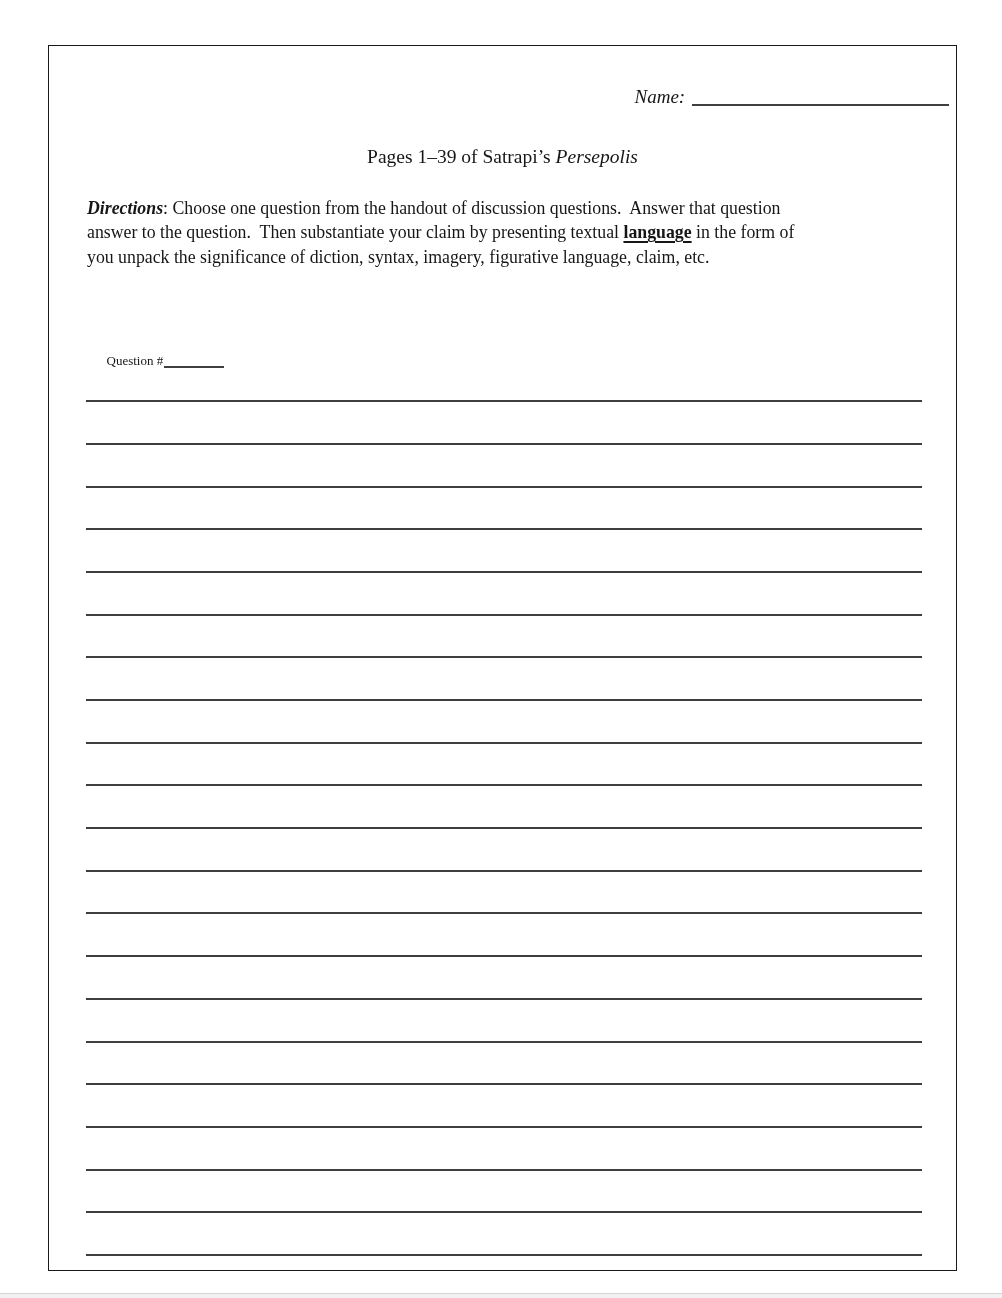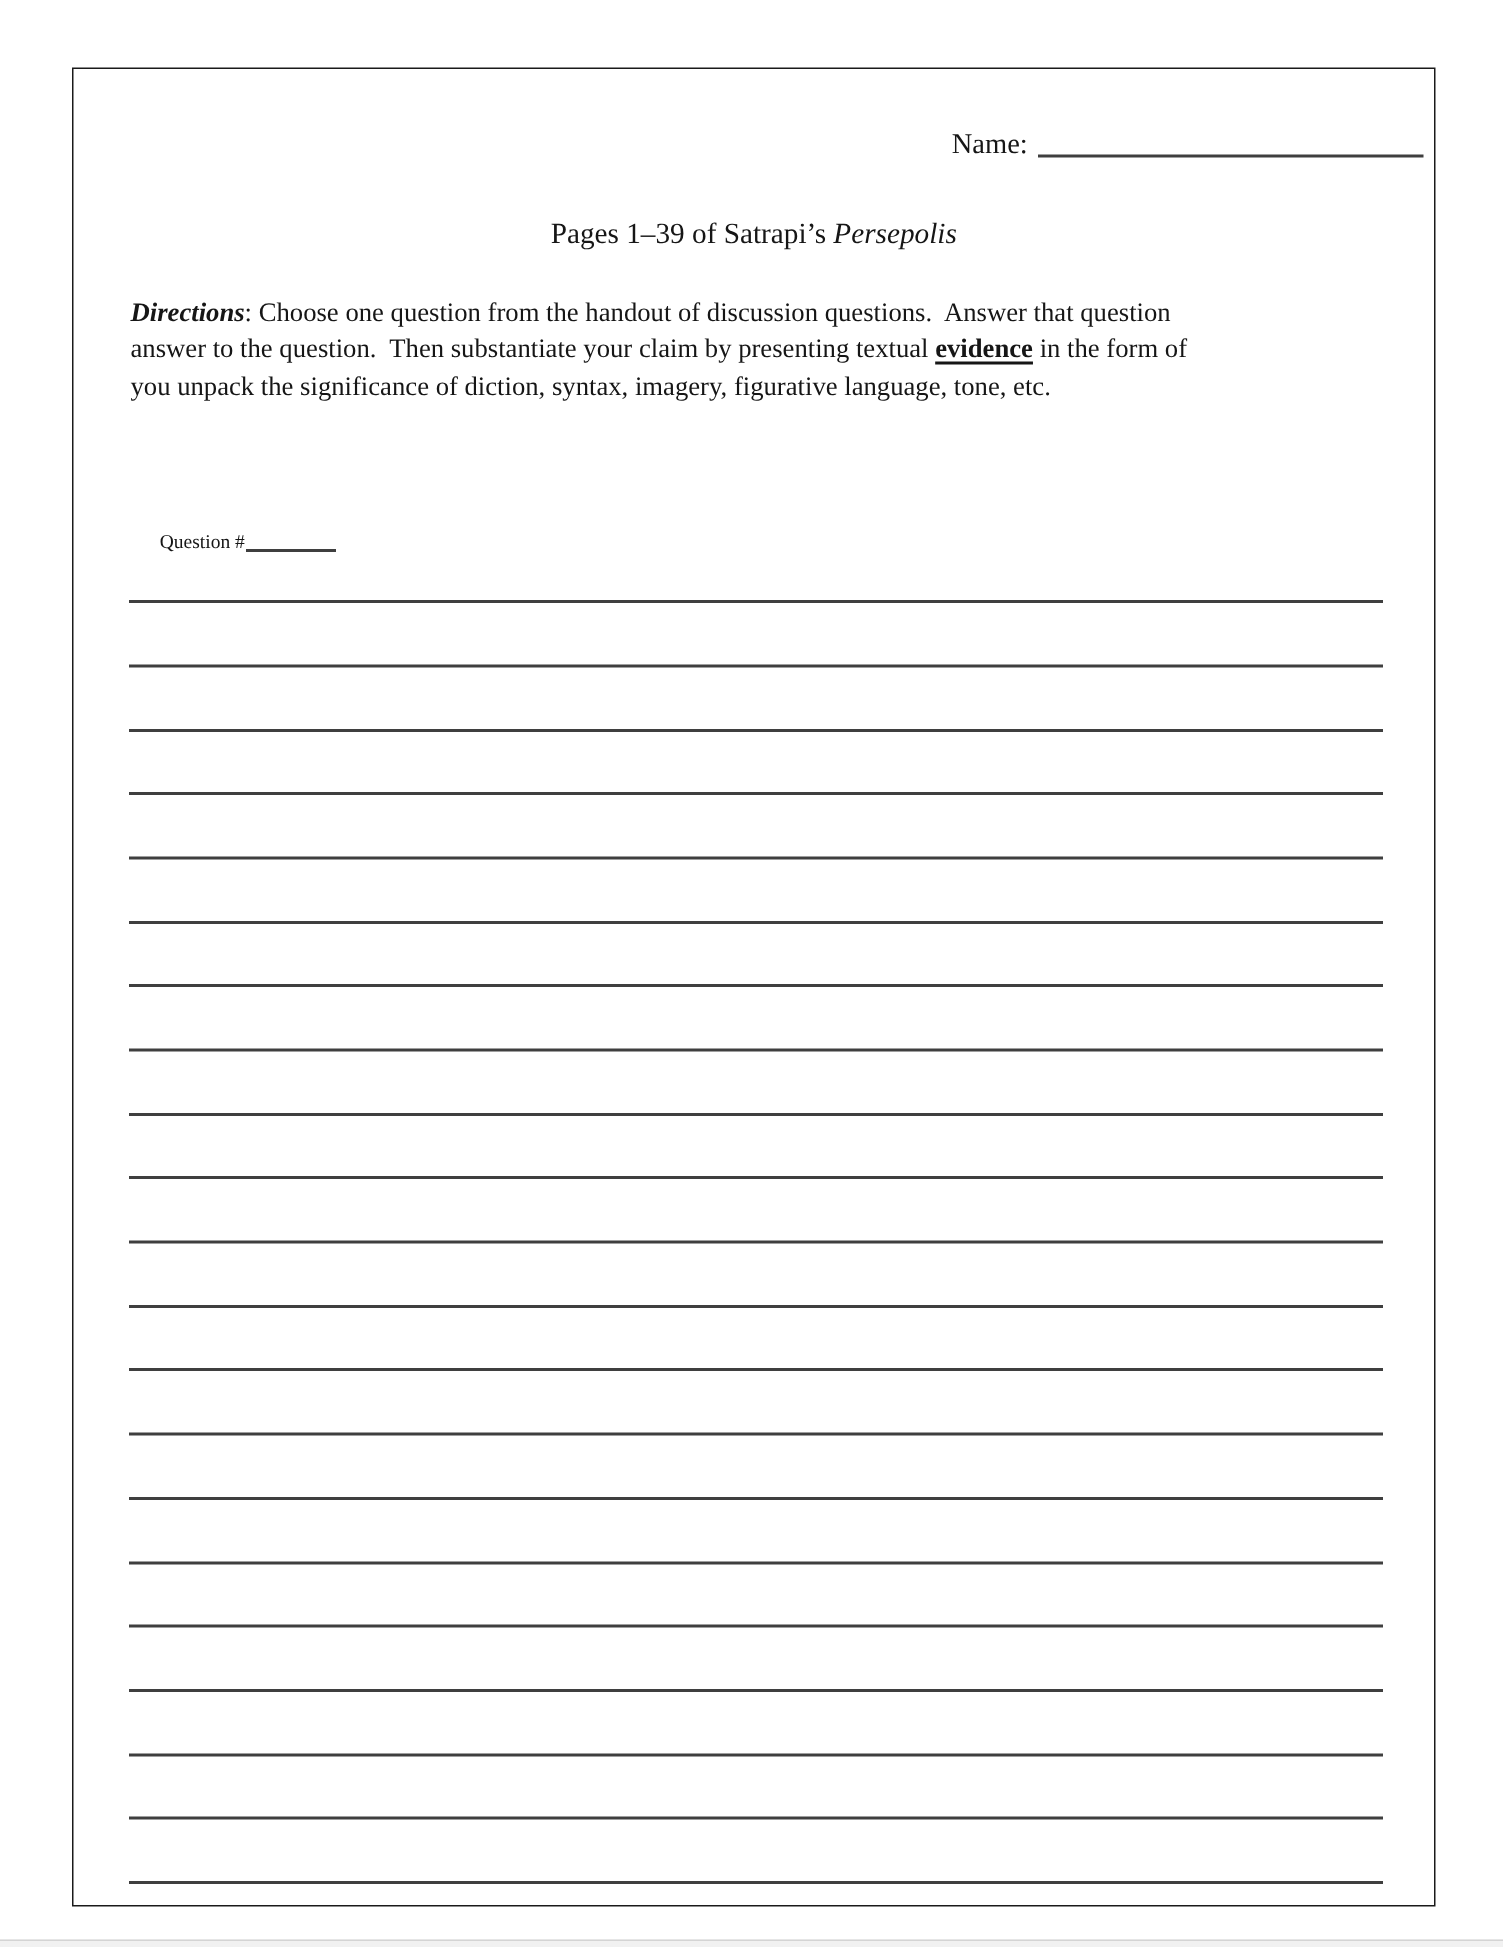--- a/index.html
+++ b/index.html
@@ -21,20 +21,21 @@
     height: 1226px;
     border: 1.5px solid var(--page_border, #1a1a1a);
     background: var(--page_background, #ffffff);
   }
   .name-row {
     position: absolute;
     left: 557px;
     top: 18px;
     font-size: 19px;
     white-space: pre;
+    font-style: italic;
   }
   .blank {
     display: inline-block;
     border-bottom: 2px solid var(--rule_line, #3f3f3f);
     height: 18px;
     vertical-align: -3px;
     margin-left: 7px;
   }
   .name-blank { width: 257px; }
   .q-blank { width: 60px; margin-left: 1px; }
@@ -110,22 +111,22 @@
 
     <div class="name-row">
       <span>Name:</span><span class="blank name-blank"></span>
     </div>
 
 
     <div class="subtitle"><span class="seg-regular">Pages 1–39 of Satrapi’s </span><span class="seg-italic">Persepolis</span></div>
 
     <div class="directions">
         <div class="line"><span class="seg-bold">Directions</span><span class="seg-regular">: Choose one question from the handout of discussion questions.  Answer that question</span></div>
-        <div class="line"><span class="seg-regular">answer to the question.  Then substantiate your claim by presenting textual </span><span class="seg-bold-underline">evidence</span><span class="seg-regular"> in the form of</span></div>
-        <div class="line"><span class="seg-regular">you unpack the significance of diction, syntax, imagery, figurative language, tone, etc.</span></div>
+        <div class="line"><span class="seg-regular">answer to the question.  Then substantiate your claim by presenting textual </span><span class="seg-bold-underline">language</span><span class="seg-regular"> in the form of</span></div>
+        <div class="line"><span class="seg-regular">you unpack the significance of diction, syntax, imagery, figurative language, claim, etc.</span></div>
       </div>
 
     <div class="question-row">
       <span>Question #</span><span class="blank q-blank"></span>
     </div>
 
     <div class="answer-lines">
         <div class="rule-line"></div>
         <div class="rule-line"></div>
         <div class="rule-line"></div>

